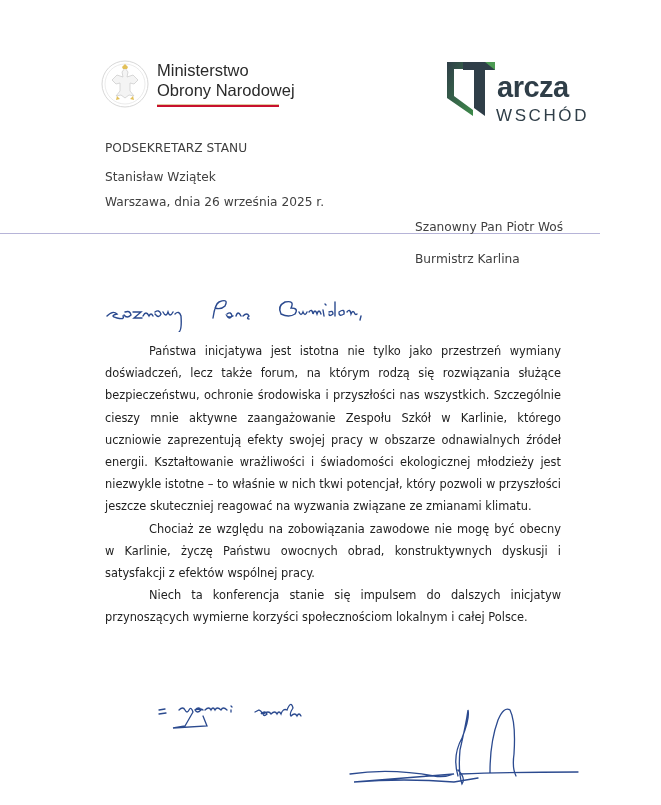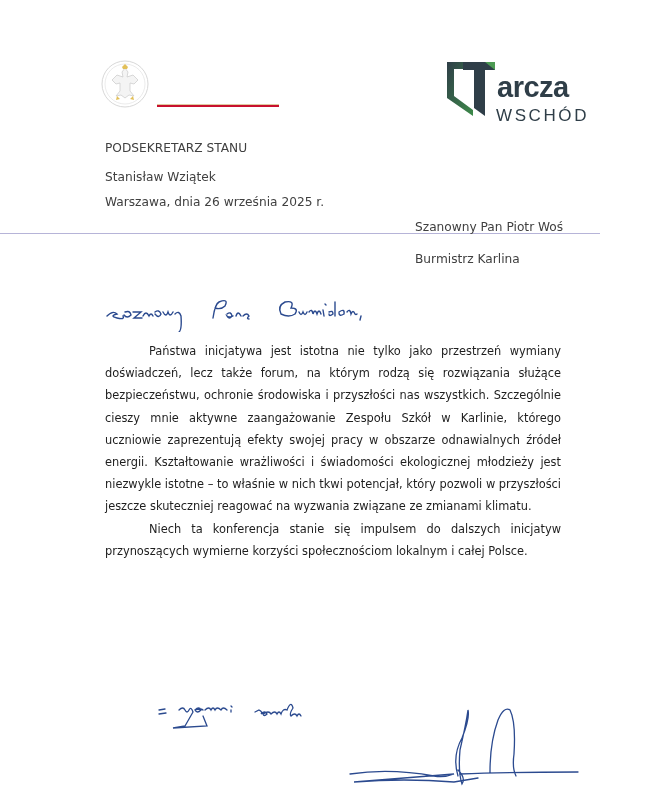--- a/index.html
+++ b/index.html
@@ -47,20 +47,22 @@
 <div class="page">
 
   <svg class="abs mon-emblem" viewBox="0 0 50 52">
     <circle cx="25" cy="26" r="23" fill="none" stroke="#d8d8d8" stroke-width="1"></circle>
     <circle cx="25" cy="26" r="20" fill="none" stroke="#e6e6e6" stroke-width="0.8"></circle>
     <path d="M25 10 L28 14 L27 19 L33 17 L38 22 L34 26 L30 25 L30 33 L34 38 L29 37 L25 40 L21 37 L16 38 L20 33 L20 25 L16 26 L12 22 L17 17 L23 19 L22 14 Z" fill="#f4f4f4" stroke="#c9c9c9" stroke-width="0.7"></path>
     <path d="M22 9 L25 6 L28 9 L27 11 L23 11 Z" fill="#e2c05a"></path>
     <path d="M17 38 L20 41 L16 42 Z M33 38 L30 41 L34 42 Z" fill="#e2c05a"></path>
   </svg>
   <div class="abs mon-text">
+    <div>Ministerstwo</div>
+    <div>Obrony Narodowej</div>
   </div>
   <div class="abs mon-rule"></div>
 
   <svg class="abs tarcza-mark" viewBox="0 0 76 58">
     <defs>
       <linearGradient id="tg" x1="0" y1="0" x2="1" y2="1">
         <stop offset="0" stop-color="#2f3e48"></stop>
         <stop offset="1" stop-color="#3d8b4a"></stop>
       </linearGradient>
     </defs>
@@ -84,20 +86,21 @@
     <title>Szanowny Panie Burmistrzu,</title>
     <g fill="none" stroke="#2b4a8f" stroke-width="1.4" stroke-linecap="round">
       <path d="M4 28 q6 -6 10 -2 q-8 2 0 4 q8 2 6 -2 M22 24 q5 -2 6 3 q-4 4 -7 0 M30 24 l8 0 l-7 6 l8 0 M40 28 q3 -6 6 0 q2 -4 4 0 M52 24 q4 -3 6 2 q-2 5 -6 0 M60 24 q3 6 5 0 q2 6 5 0 M72 26 q4 -4 6 2 q1 14 -2 16"></path>
       <path d="M110 30 q2 -14 6 -16 q10 -4 6 4 q-4 4 -10 2 M124 26 q4 -3 5 2 q-3 4 -5 0 q3 2 6 0 M133 28 q2 -6 5 0 M140 28 q4 -4 6 0 q-3 3 0 3"></path>
       <path d="M178 26 q-4 -8 4 -12 q10 -2 6 6 q8 0 4 6 q-6 4 -14 0 M196 24 q2 5 4 0 q2 5 4 0 M206 24 q3 -4 4 2 q2 -6 4 0 q2 -6 4 0 M220 22 l1 6 M222 16 l1 1 M226 24 q4 -2 4 2 q-4 3 -4 0 M232 14 l0 14 M236 24 q6 -4 5 2 q-5 3 -5 -1 M244 24 q3 -4 4 2 q2 -5 4 0 q1 1 2 0 M258 28 l-1 4"></path>
     </g>
   </svg>
 
   <div class="abs body-text">
     <p class="indent">Państwa inicjatywa jest istotna nie tylko jako przestrzeń wymiany doświadczeń, lecz także forum, na którym rodzą się rozwiązania służące bezpieczeństwu, ochronie środowiska i przyszłości nas wszystkich. Szczególnie cieszy mnie aktywne zaangażowanie Zespołu Szkół w Karlinie, którego uczniowie zaprezentują efekty swojej pracy w obszarze odnawialnych źródeł energii. Kształtowanie wrażliwości i świadomości ekologicznej młodzieży jest niezwykle istotne – to właśnie w nich tkwi potencjał, który pozwoli w przyszłości jeszcze skuteczniej reagować na wyzwania związane ze zmianami klimatu.</p>
+    <p class="indent">Chociaż ze względu na zobowiązania zawodowe nie mogę być obecny w Karlinie, życzę Państwu owocnych obrad, konstruktywnych dyskusji i satysfakcji z efektów wspólnej pracy.</p>
     <p class="indent">Niech ta konferencja stanie się impulsem do dalszych inicjatyw przynoszących wymierne korzyści społecznościom lokalnym i całej Polsce.</p>
   </div>
 
   <svg class="abs closing" viewBox="0 0 290 52">
     <title>z wyrazami szacunku</title>
     <g fill="none" stroke="#2b4a8f" stroke-width="1.3" stroke-linecap="round">
       <path d="M4 18 l6 -1 M4 22 l7 -1"></path>
       <path d="M24 18 q4 -4 6 0 q2 4 4 0 q2 -4 4 2 l-8 14 l-12 2 l34 -2 l-4 -10 M40 18 q4 -4 6 0 q-4 4 -6 0 q6 -2 8 0 M50 18 q4 -4 6 0 q2 -4 4 0 q2 -4 6 0 q2 -4 6 0 M76 14 l1 1 M76 18 l0 2"></path>
       <path d="M100 20 l4 -2 q4 2 2 4 q4 -4 6 0 q-3 3 -4 0 q6 -4 8 0 q4 -4 6 0 q2 -4 4 0 q2 -6 6 -4 q4 -10 6 -2 q-4 6 -2 8 q4 -4 6 0 q2 -4 4 0"></path>
     </g>

